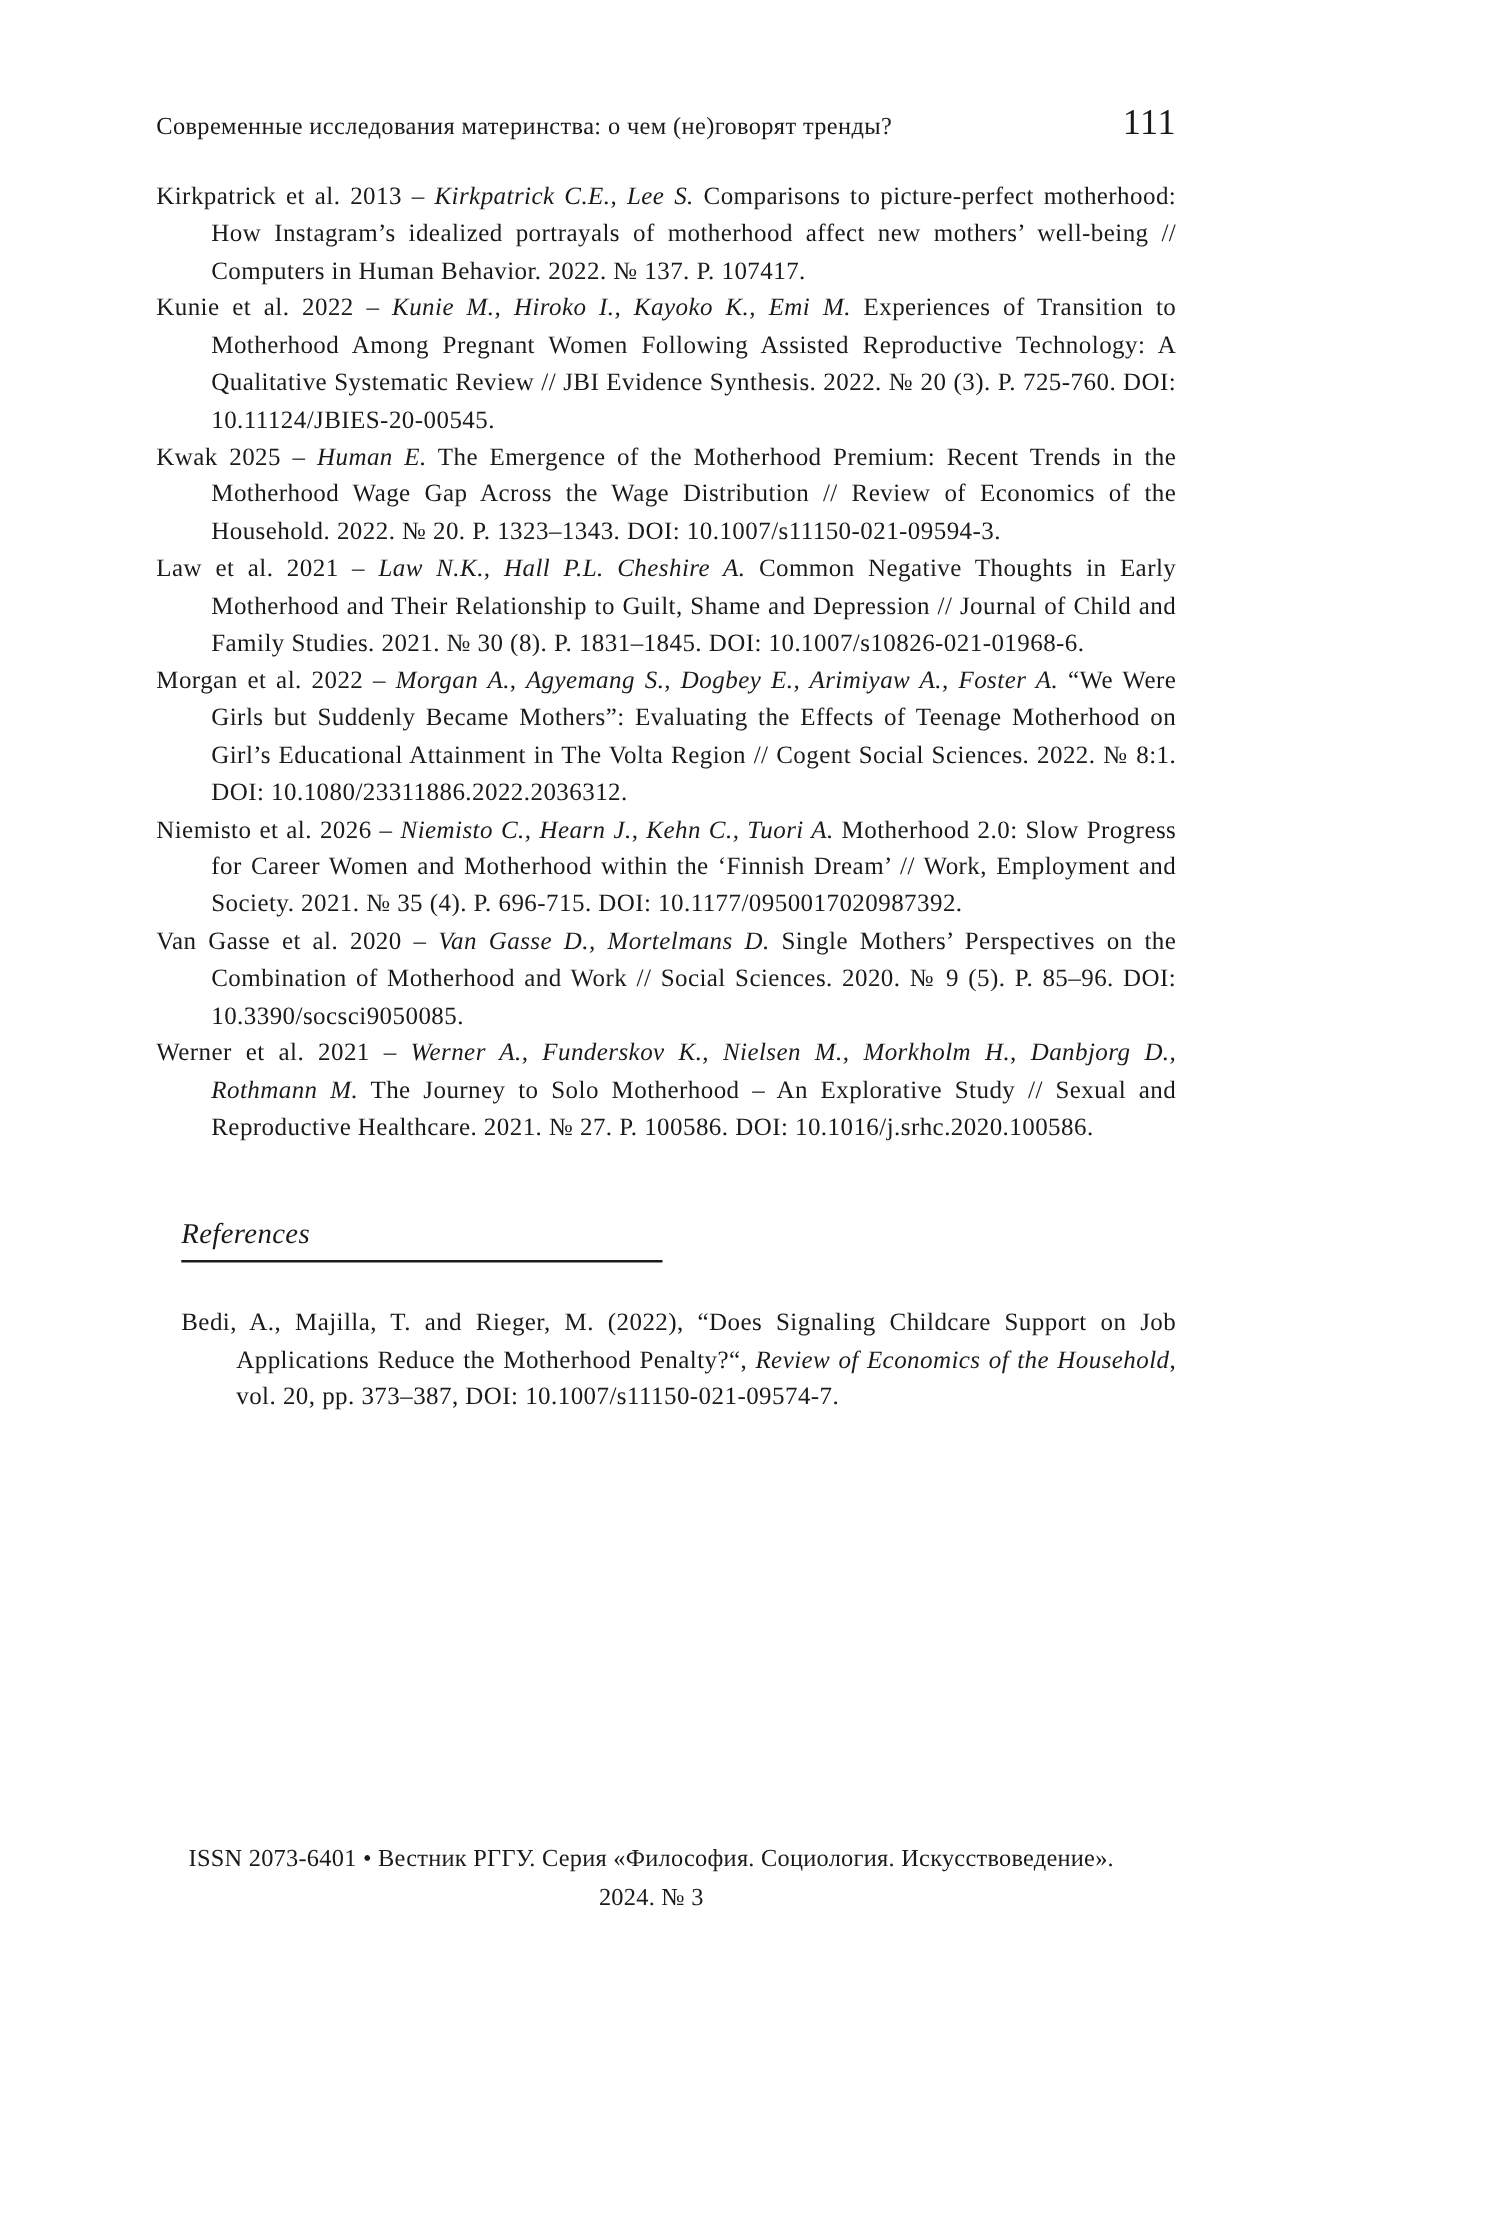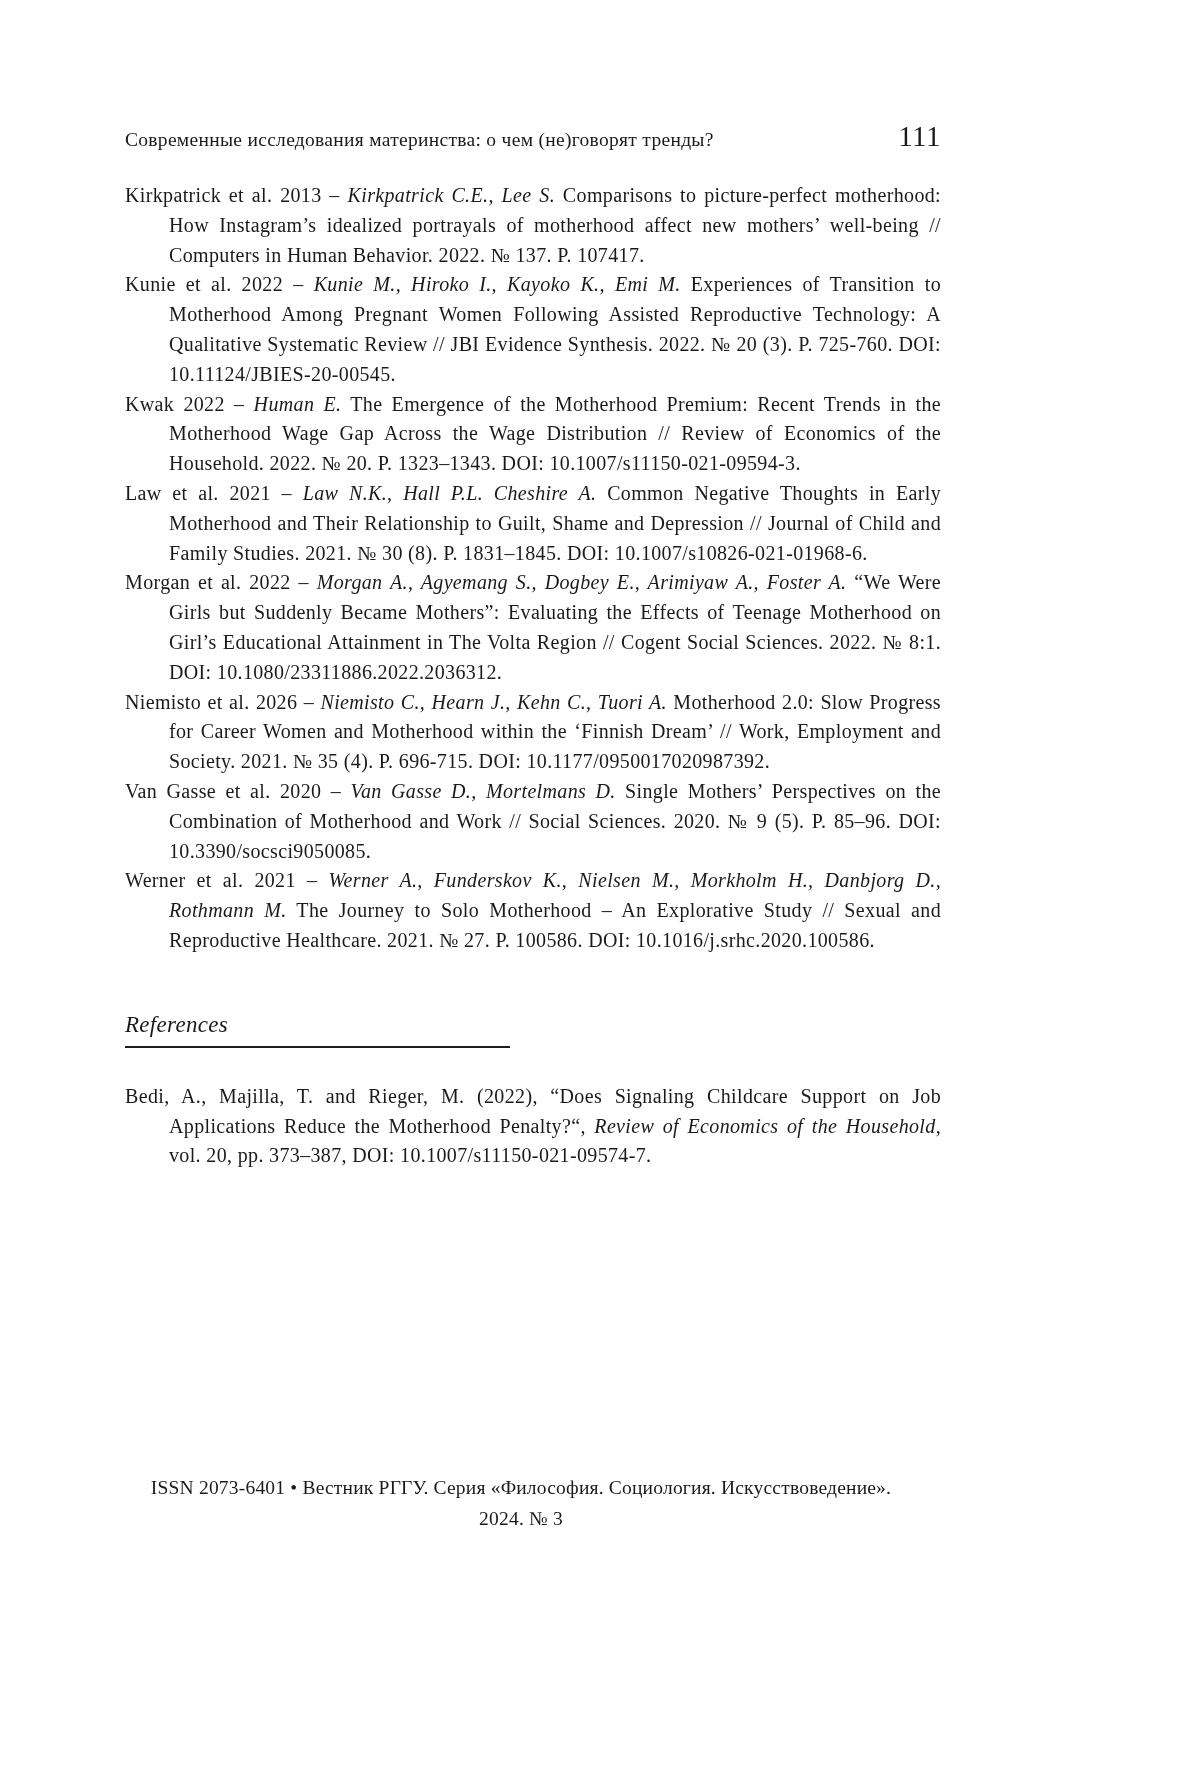--- a/index.html
+++ b/index.html
@@ -20,21 +20,21 @@
     position: absolute;
     left: 125px;
     top: 0;
     width: 816px;
   }
 
   .page-header {
     display: flex;
     justify-content: space-between;
     align-items: baseline;
-    padding-top: 120px;
+    padding-top: 82px;
     margin-bottom: 28px;
   }
   .running-title {
     font-size: 19.5px;
     letter-spacing: 0.3px;
   }
   .page-number {
     font-size: 29px;
     letter-spacing: 0.5px;
   }
@@ -44,21 +44,21 @@
     font-size: 20px;
     line-height: 29.8px;
     text-align: justify;
     padding-left: 44px;
     text-indent: -44px;
     letter-spacing: 0.35px;
     hyphens: auto;
   }
   .it { font-style: italic; }
 
-  .references { margin-top: 56px; }
+  .references { margin-top: 56px; margin-left: 20px; }
   .refs-heading {
     font-size: 23px;
     font-style: italic;
     font-weight: normal;
     margin: 0;
     letter-spacing: 0.3px;
   }
   .refs-rule {
     width: 385px;
     height: 2px;
@@ -85,21 +85,21 @@
   <div class="content">
 
     <header class="page-header">
       <span class="running-title">Современные исследования материнства: о чем (не)говорят тренды?</span>
       <span class="page-number">111</span>
     </header>
 
     <main class="bibliography">
       <p class="entry"><span>Kirkpatrick et al. 2013 – </span><span class="it">Kirkpatrick C.E., Lee S.</span><span> Comparisons to picture-perfect motherhood: How Instagram’s idealized portrayals of motherhood affect new mothers’ well-being // Computers in Human Behavior. 2022. № 137. P. 107417.</span></p>
       <p class="entry"><span>Kunie et al. 2022 – </span><span class="it">Kunie M., Hiroko I., Kayoko K., Emi M.</span><span> Experiences of Transition to Motherhood Among Pregnant Women Following Assisted Reproductive Technology: A Qualitative Systematic Review // JBI Evidence Synthesis. 2022. № 20 (3). P. 725-760. DOI: 10.11124/JBIES-20-00545.</span></p>
-      <p class="entry"><span>Kwak 2022 – </span><span class="it">Human E.</span><span> The Emergence of the Motherhood Premium: Recent Trends in the Motherhood Wage Gap Across the Wage Distribution // Review of Economics of the Household. 2022. № 20. P. 1323–1343. DOI: 10.1007/s11150-021-09594-3.</span></p>
+      <p class="entry"><span>Kwak 2025 – </span><span class="it">Human E.</span><span> The Emergence of the Motherhood Premium: Recent Trends in the Motherhood Wage Gap Across the Wage Distribution // Review of Economics of the Household. 2022. № 20. P. 1323–1343. DOI: 10.1007/s11150-021-09594-3.</span></p>
       <p class="entry"><span>Law et al. 2021 – </span><span class="it">Law N.K., Hall P.L. Cheshire A.</span><span> Common Negative Thoughts in Early Motherhood and Their Relationship to Guilt, Shame and Depression // Journal of Child and Family Studies. 2021. № 30 (8). P. 1831–1845. DOI: 10.1007/s10826-021-01968-6.</span></p>
       <p class="entry"><span>Morgan et al. 2022 – </span><span class="it">Morgan A., Agyemang S., Dogbey E., Arimiyaw A., Foster A.</span><span> “We Were Girls but Suddenly Became Mothers”: Evaluating the Effects of Teenage Motherhood on Girl’s Educational Attainment in The Volta Region // Cogent Social Sciences. 2022. № 8:1. DOI: 10.1080/23311886.2022.2036312.</span></p>
       <p class="entry"><span>Niemisto et al. 2026 – </span><span class="it">Niemisto C., Hearn J., Kehn C., Tuori A.</span><span> Motherhood 2.0: Slow Progress for Career Women and Motherhood within the ‘Finnish Dream’ // Work, Employment and Society. 2021. № 35 (4). P. 696-715. DOI: 10.1177/0950017020987392.</span></p>
       <p class="entry"><span>Van Gasse et al. 2020 – </span><span class="it">Van Gasse D., Mortelmans D.</span><span> Single Mothers’ Perspectives on the Combination of Motherhood and Work // Social Sciences. 2020. № 9 (5). P. 85–96. DOI: 10.3390/socsci9050085.</span></p>
       <p class="entry"><span>Werner et al. 2021 – </span><span class="it">Werner A., Funderskov K., Nielsen M., Morkholm H., Danbjorg D., Rothmann M.</span><span> The Journey to Solo Motherhood – An Explorative Study // Sexual and Reproductive Healthcare. 2021. № 27. P. 100586. DOI: 10.1016/j.srhc.2020.100586.</span></p>
     </main>
 
     <section class="references">
       <h2 class="refs-heading">References</h2>
       <div class="refs-rule"></div>

